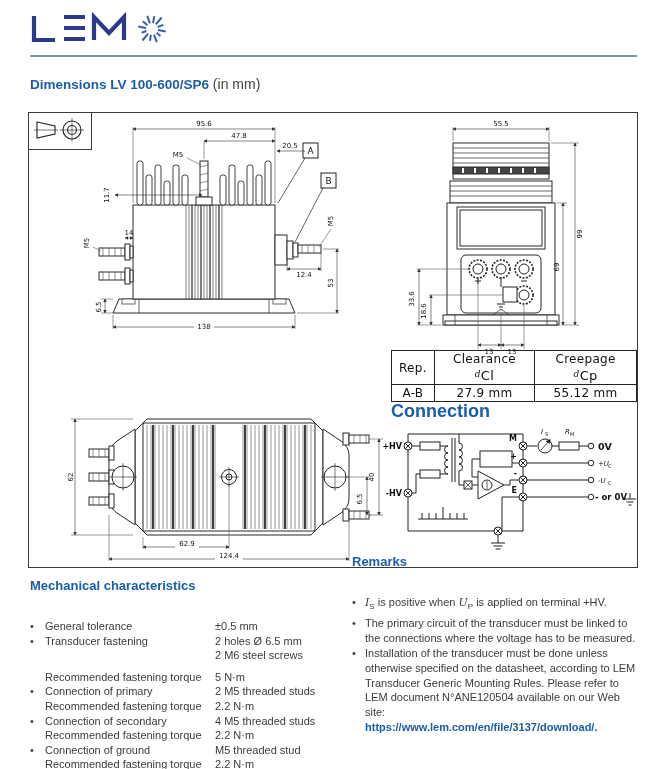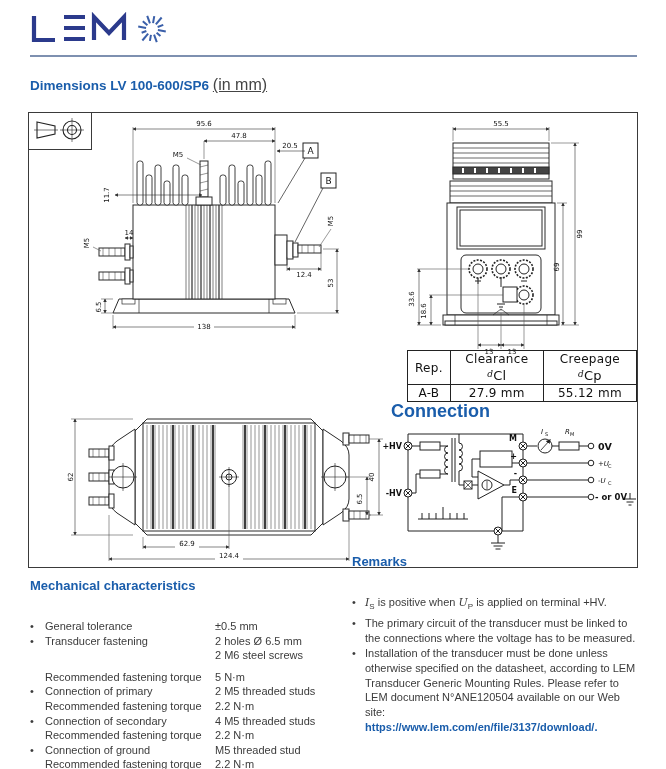--- a/index.html
+++ b/index.html
@@ -1,30 +1,30 @@
 <!DOCTYPE html>
 <html><head>
 <meta charset="utf-8">
 <style>
   html,body{margin:0;padding:0;background:#fff;}
   .page{position:relative;width:666px;height:769px;background:#ffffff;overflow:hidden;
         font-family:"Liberation Sans",sans-serif;color:#333;}
   .abs{position:absolute;}
   .rule{left:30px;top:55px;width:607px;height:2px;background:#7e90b0;}
   .title{left:30px;top:76px;font-size:13.5px;font-weight:bold;color:#1a5dab;white-space:nowrap;}
-  .title .suffix{font-weight:normal;color:#444;font-size:16px;text-decoration:underline;}
+  .title .suffix{font-weight:normal;color:#444;font-size:14px;}
   .frame{left:28px;top:112px;width:608px;height:454px;border:1.2px solid #3a3a3a;background:#fff;}
   .projbox{left:0;top:0;width:62px;height:36px;border-right:1.2px solid #3a3a3a;border-bottom:1.2px solid #3a3a3a;}
   svg{display:block;}
   svg text{font-family:"DejaVu Sans","Liberation Sans",sans-serif;fill:#111;}
   .dim{font-size:7px;}
   .dimb{font-size:8px;}
   .refbox{font-size:9px;}
   
-  .ctable{left:378px;top:237px;border-collapse:collapse;font-family:"DejaVu Sans","Liberation Sans",sans-serif;}
+  .ctable{left:362px;top:237px;border-collapse:collapse;font-family:"DejaVu Sans","Liberation Sans",sans-serif;}
   .ctable td{border:1.4px solid #222;color:#111;font-size:12px;padding:1px 7px;text-align:center;letter-spacing:.3px;}
   .ctable .sym{font-style:italic;font-family:"DejaVu Serif",serif;font-size:9px;}
   .ctable sub{font-size:13px;margin-top:16px;}
   .conn-heading{left:362px;top:288px;font-size:18px;font-weight:bold;color:#1a5dab;}
   
   .sec-heading{font-size:13px;font-weight:bold;color:#1a5dab;}
   .mech{left:30px;top:578px;width:300px;}
   .mech .list{margin-top:26px;}
   .mrow{display:flex;font-size:11px;line-height:14.6px;color:#3b3b3b;}
   .mrow .bullet{width:15px;}

